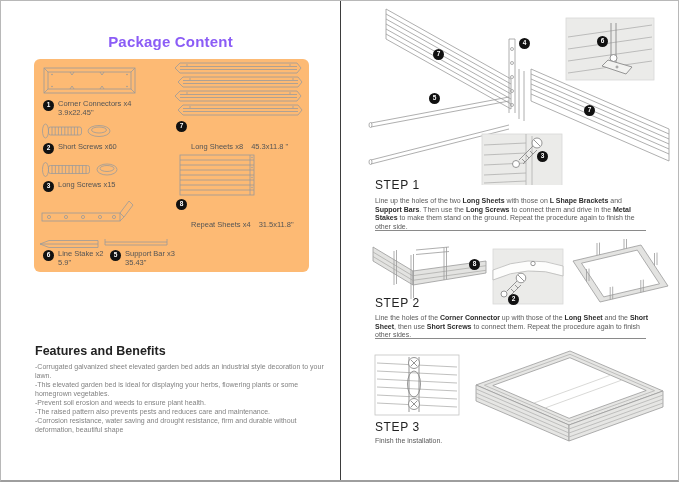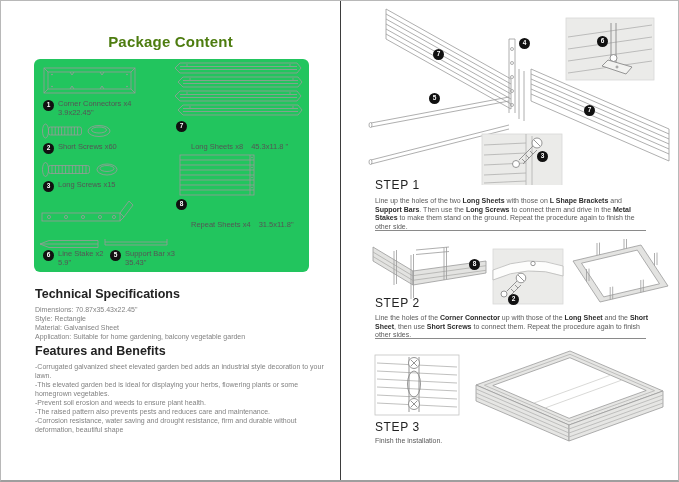--- a/index.html
+++ b/index.html
@@ -6,24 +6,24 @@
   .sheet{
     position:relative;width:679px;height:482px;box-sizing:border-box;
     background:#fff;border:1px solid #b8b8b8;border-bottom:2px solid #9e9e9e;
     font-family:"Liberation Sans",sans-serif;color:#333;overflow:hidden;
   }
   .left{position:absolute;left:0;top:0;width:339px;height:100%;}
   .right{position:absolute;left:339px;top:0;width:339px;height:100%;}
   .vdivider{position:absolute;left:339px;top:0;width:1px;height:100%;background:#3d3d3d;}
 
   .page-title{position:absolute;top:32px;left:0;width:339px;text-align:center;
-    font-size:15px;font-weight:700;color:#4d7c0f;letter-spacing:.2px;}
+    font-size:15px;font-weight:700;color:#8b5cf6;letter-spacing:.2px;}
 
   .panel{position:absolute;left:33px;top:58px;width:275px;height:213px;
-    background:#22c55e;border-radius:6px;}
+    background:#fdba74;border-radius:6px;}
   .psvg{position:absolute;}
   .item{position:absolute;display:flex;gap:4px;align-items:flex-start;}
   .badge{display:inline-flex;align-items:center;justify-content:center;flex:none;
     width:11px;height:11px;border-radius:50%;background:#111;color:#fff;
     font-size:6.5px;font-weight:700;line-height:1;}
   .itxt{display:block;}
   .ilabel,.isize{display:block;font-size:7.5px;line-height:8.5px;color:#555;}
   .item.inline .itxt{display:flex;gap:8px;align-items:baseline;margin-top:22px;}
 
   .sec{position:absolute;left:34px;width:290px;}
@@ -187,27 +187,20 @@
       </svg>
       <div class="item inline" style="left:142px;top:140px">
         <span class="badge">8</span>
         <span class="itxt">
           <span class="ilabel">Repeat Sheets x4</span>
           <span class="isize">31.5x11.8"</span>
         </span>
       </div>
     </div>
 
-    <div class="sec" style="top:286px">
-      <div class="sec-title">Technical Specifications</div>
-      <div class="sec-line">Dimensions:  70.87x35.43x22.45"</div>
-      <div class="sec-line">Style: Rectangle</div>
-      <div class="sec-line">Material: Galvanised Sheet</div>
-      <div class="sec-line">Application: Suitable for home gardening, balcony vegetable garden</div>
-    </div>
 
     <div class="sec" style="top:343px">
       <div class="sec-title">Features and Benefits</div>
       <div class="sec-line">-Corrugated galvanized sheet elevated garden bed adds an industrial style decoration to your lawn.</div>
       <div class="sec-line">-This elevated garden bed is ideal for displaying your herbs, flowering plants or some homegrown vegetables.</div>
       <div class="sec-line">-Prevent soil erosion and weeds to ensure plant health.</div>
       <div class="sec-line">-The raised pattern also prevents pests and reduces care and maintenance.</div>
       <div class="sec-line">-Corrosion resistance, water saving and drought resistance, firm and durable without deformation, beautiful shape</div>
     </div>
   </div>

